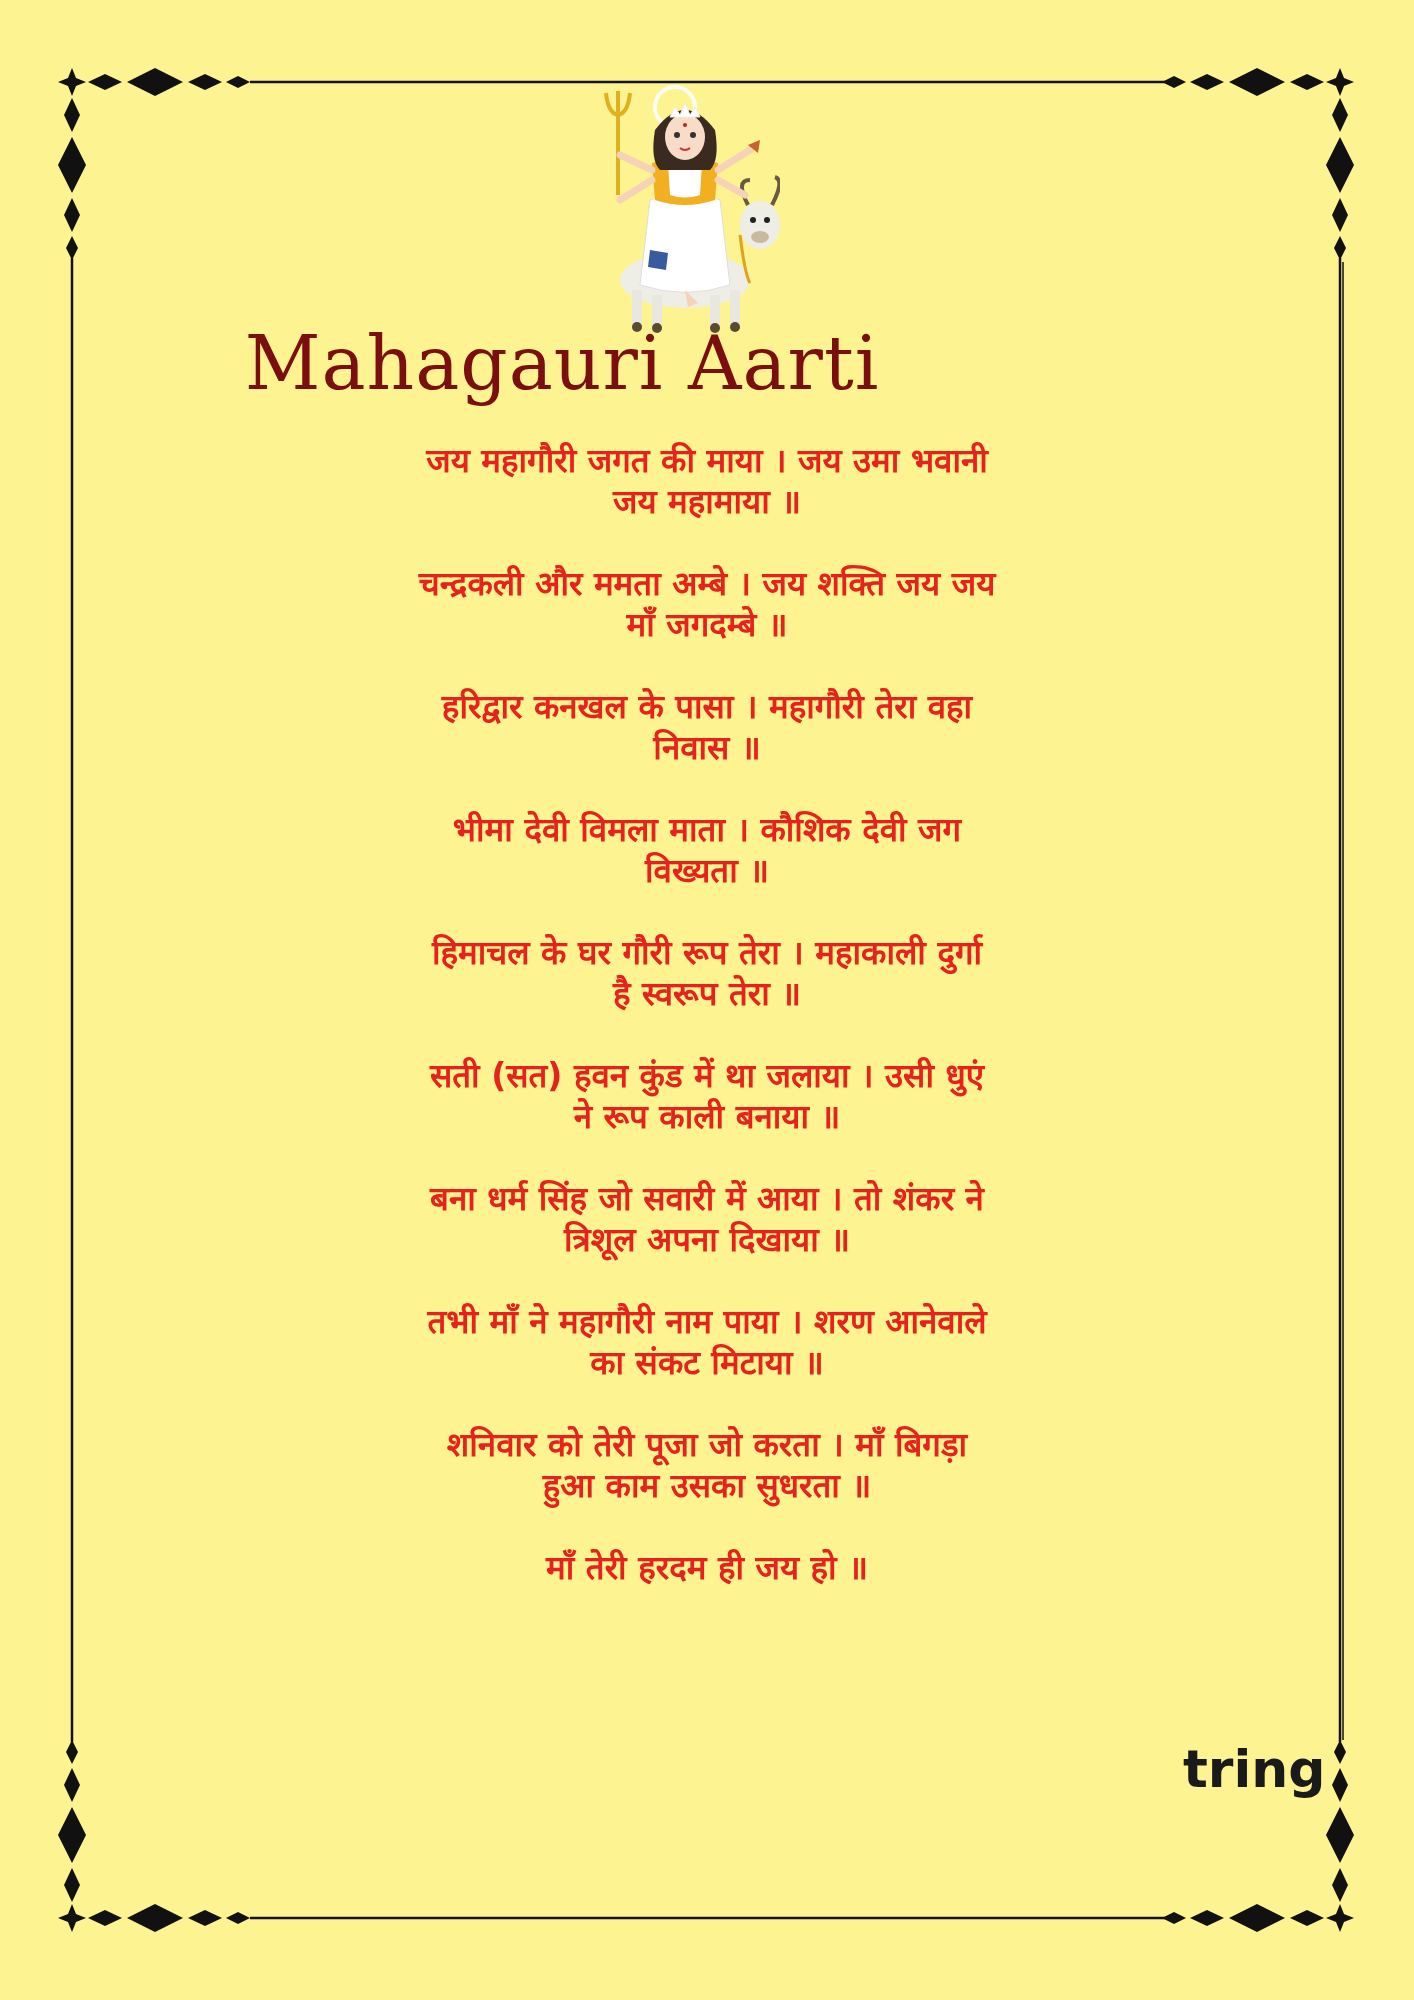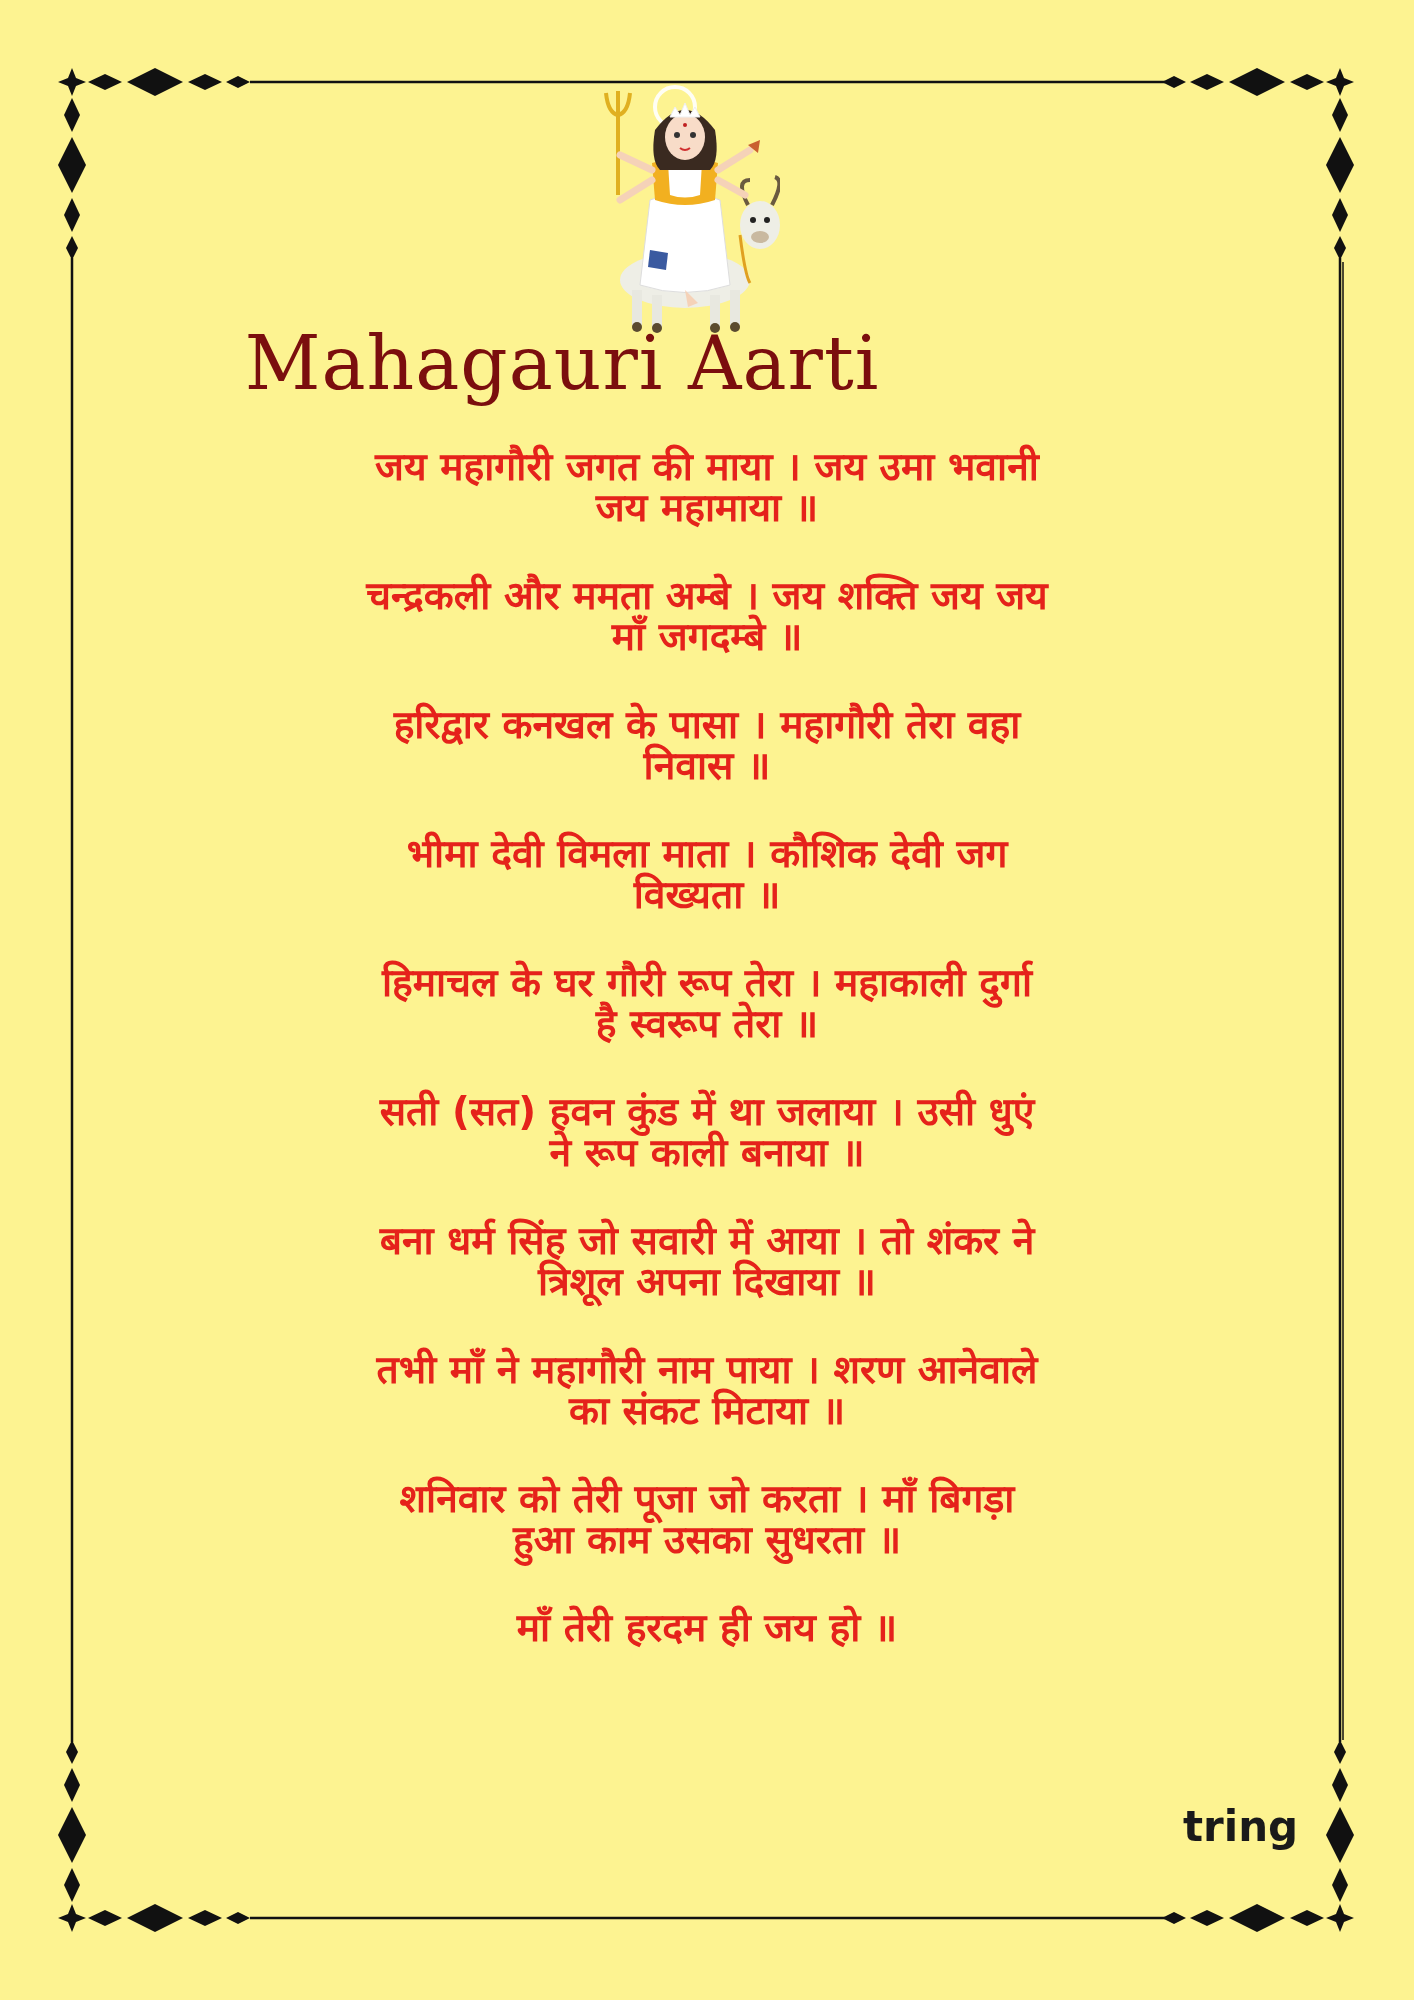--- a/index.html
+++ b/index.html
@@ -46,35 +46,34 @@
       left: 300px;
       width: 814px;
       top: 440px;
       text-align: center;
       color: #E5221B;
     }
     .verse {
       height: 123px;
       font-family: "DejaVu Sans", "Liberation Sans", sans-serif;
       font-weight: bold;
-      font-size: 39px;
+      font-size: 33px;
       line-height: 41px;
-      margin-top: 6px;
     }
     .verse .line {
       display: block;
       white-space: nowrap;
     }
     .logo {
       position: absolute;
       left: 1183px;
-      top: 1802px;
+      top: 1744px;
       font-family: "DejaVu Sans", "Liberation Sans", sans-serif;
       font-weight: bold;
-      font-size: 42px;
+      font-size: 52px;
       line-height: 50px;
       color: #1A1A1A;
       letter-spacing: 0px;
     }
   </style>
 </head>
 <body>
 
 <svg class="frame" viewBox="0 0 1414 2000" xmlns="http://www.w3.org/2000/svg">
   <g fill="#111111" stroke="#111111">

